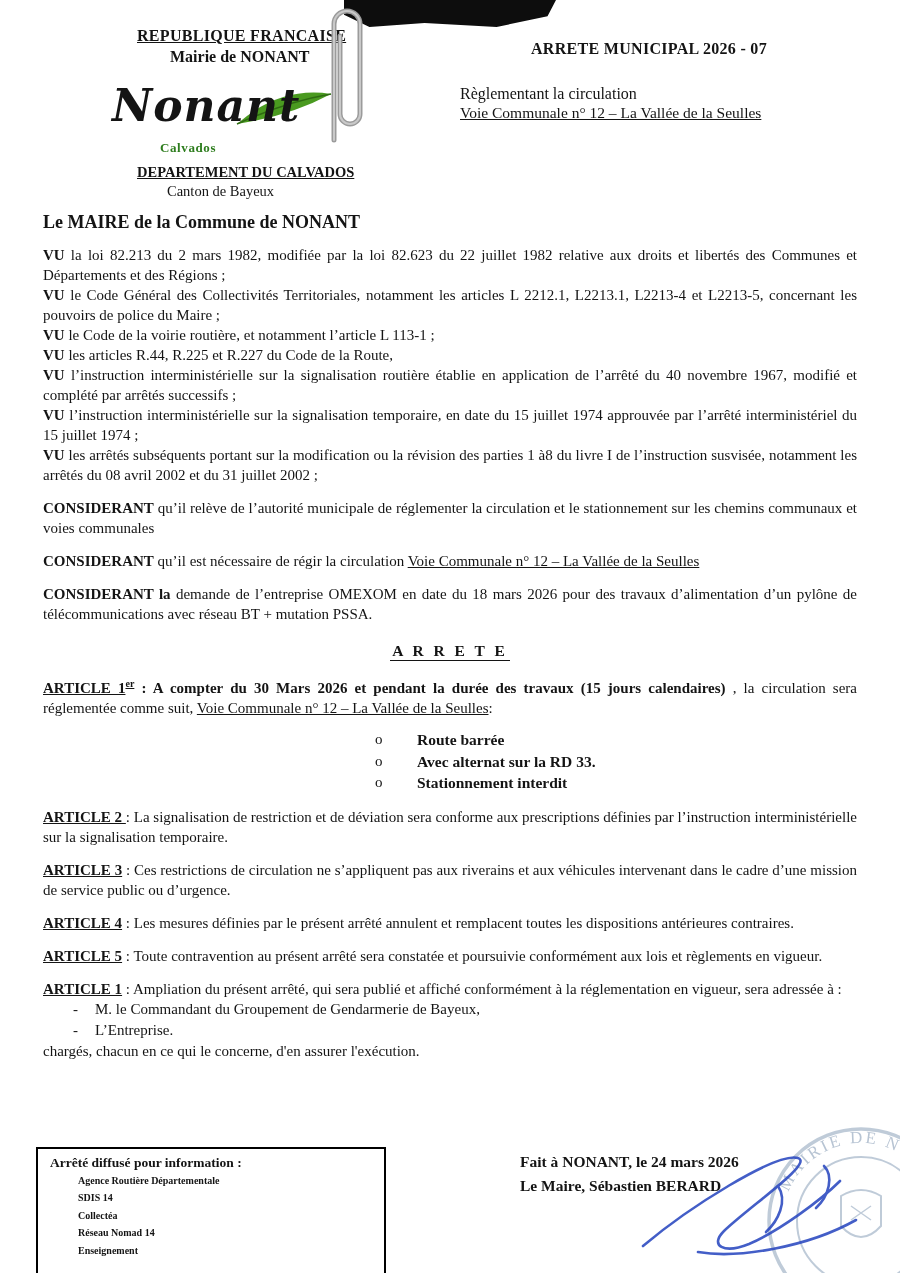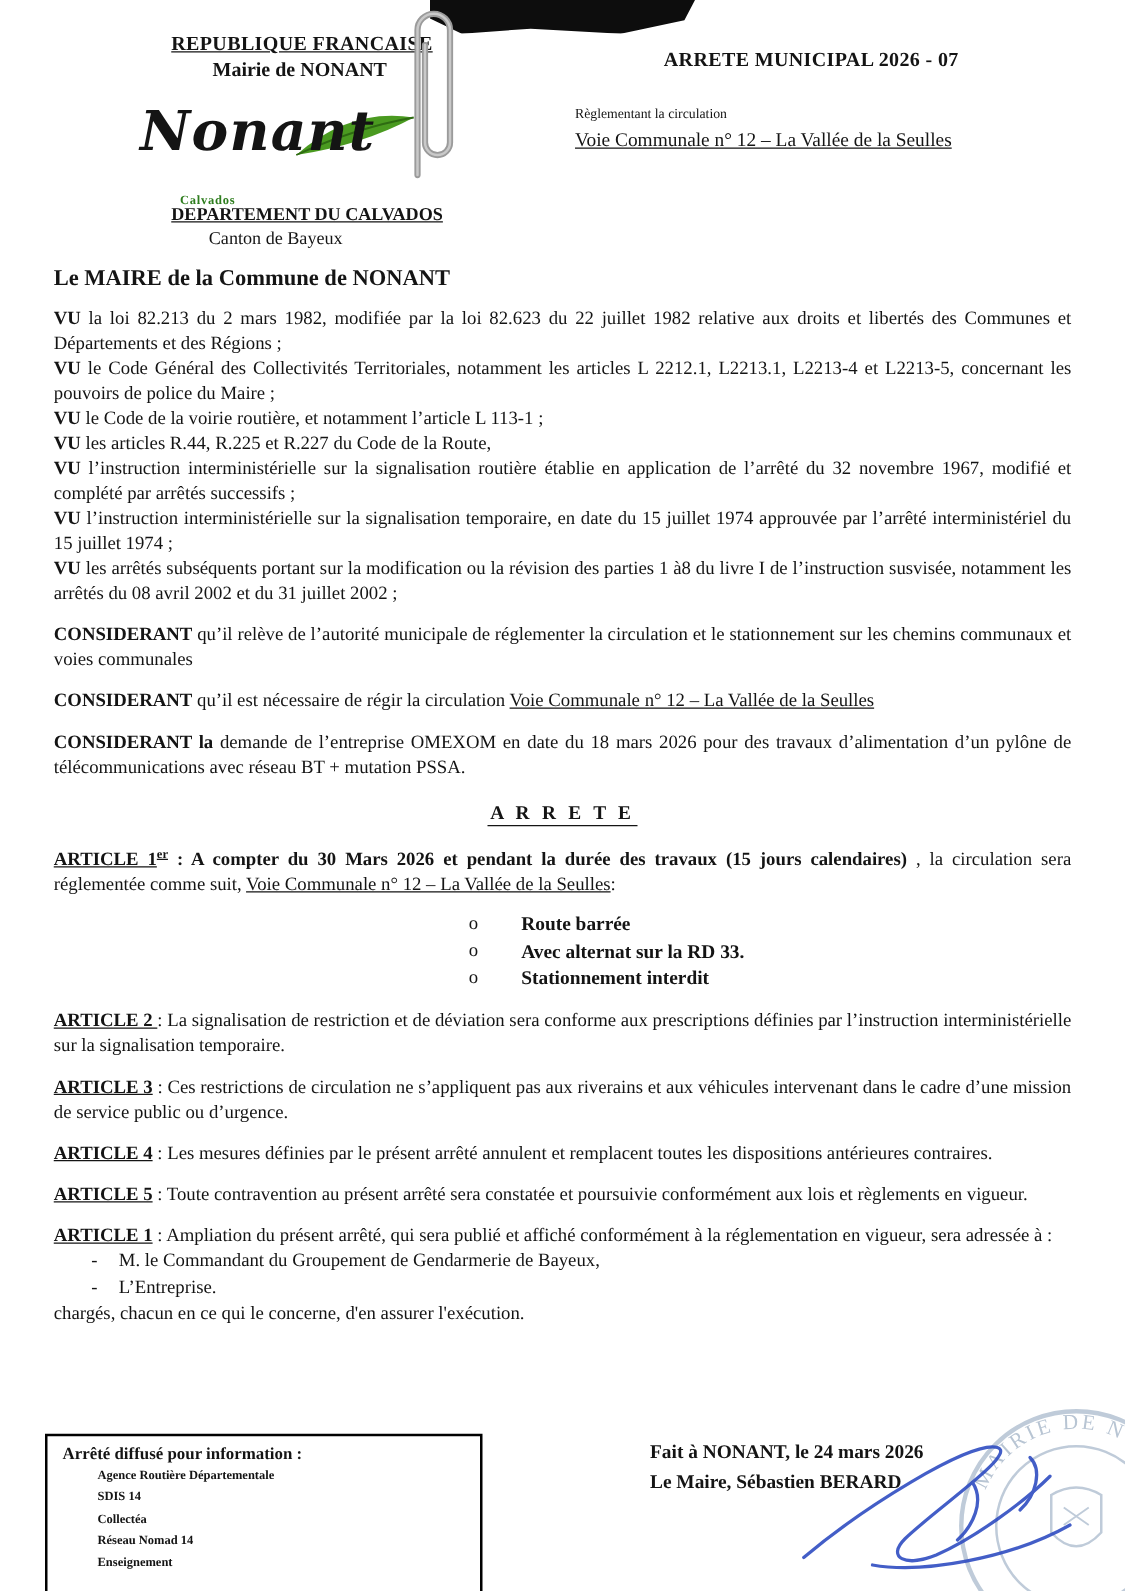--- a/index.html
+++ b/index.html
@@ -9,26 +9,26 @@
     position:relative; width:900px; height:1273px; margin:0 auto;
     background:#ffffff; overflow:hidden;
   }
 
   
   .hdr-abs { position:absolute; white-space:nowrap; }
   .republic { left:137px; top:27px; font-size:16px; font-weight:bold; text-decoration:underline; letter-spacing:.3px; }
   .mairie   { left:170px; top:48px; font-size:16px; font-weight:bold; }
   .logo-text { left:112px; top:80px; font-size:44px; font-style:italic; font-weight:600;
                font-family:"DejaVu Serif", serif; letter-spacing:1px; z-index:2; }
-  .logo-region { left:144px; top:140px; font-size:10px; font-weight:bold; color:#2e7d1e; letter-spacing:.6px; z-index:2;margin-top:15px; }
+  .logo-region { left:160px; top:140px; font-size:13px; font-weight:bold; color:#2e7d1e; letter-spacing:.6px; z-index:2; }
   .leaf-svg { position:absolute; left:235px; top:84px; z-index:1; }
   .departement { left:137px; top:164px; font-size:14.5px; font-weight:bold; text-decoration:underline; }
   .canton { left:167px; top:183px; font-size:14.5px; }
   .arrete-title { left:531px; top:40px; font-size:16px; font-weight:bold; letter-spacing:.3px; }
-  .arrete-subtitle { left:460px; top:85px; font-size:11px; }
+  .arrete-subtitle { left:460px; top:85px; font-size:16px; }
   .arrete-road { left:460px; top:104px; font-size:15.5px; text-decoration:underline; }
 
   .scan-blob { position:absolute; left:344px; top:0; width:212px; height:27px; background:#0d0d0d;
     clip-path:polygon(0 0,100% 0,96% 60%,72% 100%,38% 85%,12% 100%,0 55%); z-index:3; }
   .paperclip-svg { position:absolute; left:318px; top:0; z-index:4; }
 
   
   .doc-body { position:absolute; left:43px; top:212px; width:814px;
     font-size:15px; line-height:20px; text-align:justify; z-index:2; }
   .para { margin:0; }
@@ -92,21 +92,21 @@
   <div class="hdr-abs arrete-road">Voie Communale n° 12 – La Vallée de la Seulles</div>
 
   <div class="doc-body">
 
     <p class="para intro">Le MAIRE de la Commune de NONANT</p>
 
     <p class="para pt"><span class="b">VU</span><span> la loi 82.213 du 2 mars 1982, modifiée par la loi 82.623 du 22 juillet 1982 relative aux droits et libertés des Communes et Départements et des Régions ;</span></p>
     <p class="para"><span class="b">VU</span><span> le Code Général des Collectivités Territoriales, notamment les articles L 2212.1, L2213.1, L2213-4 et L2213-5, concernant les pouvoirs de police du Maire ;</span></p>
     <p class="para"><span class="b">VU</span><span> le Code de la voirie routière, et notamment l’article L 113-1 ;</span></p>
     <p class="para"><span class="b">VU</span><span> les articles R.44, R.225 et R.227 du Code de la Route,</span></p>
-    <p class="para"><span class="b">VU</span><span> l’instruction interministérielle sur la signalisation routière établie en application de l’arrêté du 32 novembre 1967, modifié et complété par arrêtés successifs ;</span></p>
+    <p class="para"><span class="b">VU</span><span> l’instruction interministérielle sur la signalisation routière établie en application de l’arrêté du 40 novembre 1967, modifié et complété par arrêtés successifs ;</span></p>
     <p class="para"><span class="b">VU</span><span> l’instruction interministérielle sur la signalisation temporaire, en date du 15 juillet 1974 approuvée par l’arrêté interministériel du 15 juillet 1974 ;</span></p>
     <p class="para"><span class="b">VU</span><span> les arrêtés subséquents portant sur la modification ou la révision des parties 1 à8 du livre I de l’instruction susvisée, notamment les arrêtés  du 08 avril 2002 et du 31 juillet 2002 ;</span></p>
 
     <p class="para pt"><span class="b">CONSIDERANT</span><span> qu’il relève de l’autorité municipale de réglementer la circulation et le stationnement sur les chemins communaux et voies communales</span></p>
 
     <p class="para pt"><span class="b">CONSIDERANT</span><span> qu’il est nécessaire de régir la circulation </span><span class="u">Voie Communale n° 12 – La Vallée de la Seulles</span></p>
 
     <p class="para pt"><span class="b">CONSIDERANT la</span><span> demande de l’entreprise OMEXOM  en date du 18 mars 2026 pour des travaux d’alimentation d’un pylône de télécommunications avec réseau BT + mutation PSSA.</span></p>
 
     <div class="arrete-heading"><span>A R R E T E</span></div>

